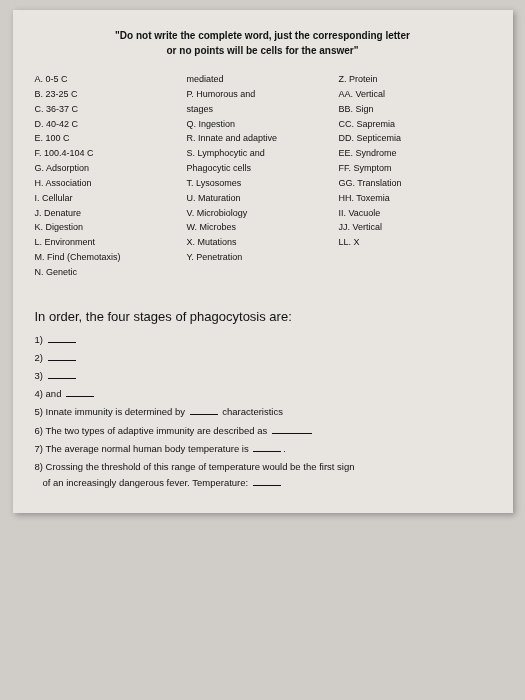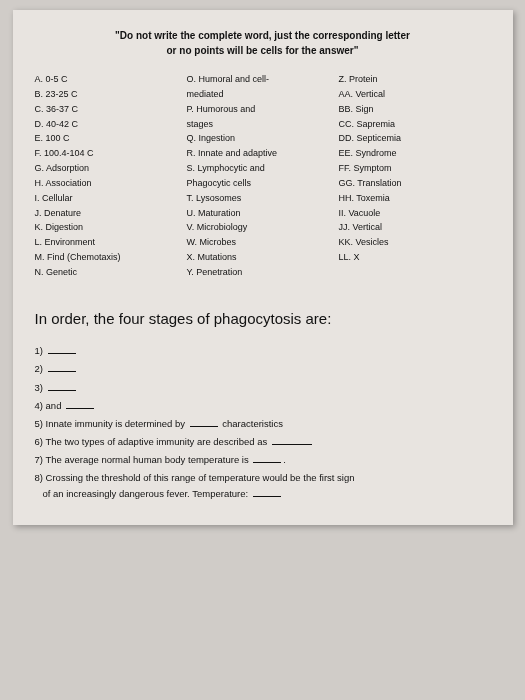--- a/index.html
+++ b/index.html
@@ -40,22 +40,22 @@
     }
     .col .item {
       white-space: nowrap;
     }
     .questions-section {
       font-size: 9.5px;
       color: #111;
       line-height: 1.7;
     }
     .questions-section .intro {
-      margin-bottom: 12px;
-      font-size: 15px;
+      margin-bottom: 4px;
+      font-size: 13px;
     }
     .questions-section .q {
       margin-bottom: 2px;
       line-height: 1.7;
     }
     .blank {
       display: inline-block;
       border-bottom: 1px solid #111;
       min-width: 28px;
       margin: 0 2px;
@@ -85,21 +85,20 @@
         <div class="item">G. Adsorption</div>
         <div class="item">H. Association</div>
         <div class="item">I. Cellular</div>
         <div class="item">J. Denature</div>
         <div class="item">K. Digestion</div>
         <div class="item">L. Environment</div>
         <div class="item">M. Find (Chemotaxis)</div>
         <div class="item">N. Genetic</div>
       </div>
     <div class="col" id="col2">
-        <div class="item">O. Humoral and cell-</div>
         <div class="item">  mediated</div>
         <div class="item">P. Humorous and</div>
         <div class="item">  stages</div>
         <div class="item">Q. Ingestion</div>
         <div class="item">R. Innate and adaptive</div>
         <div class="item">S. Lymphocytic and</div>
         <div class="item">  Phagocytic cells</div>
         <div class="item">T. Lysosomes</div>
         <div class="item">U. Maturation</div>
         <div class="item">V. Microbiology</div>
@@ -112,21 +111,20 @@
         <div class="item">AA. Vertical</div>
         <div class="item">BB. Sign</div>
         <div class="item">CC. Sapremia</div>
         <div class="item">DD. Septicemia</div>
         <div class="item">EE. Syndrome</div>
         <div class="item">FF. Symptom</div>
         <div class="item">GG. Translation</div>
         <div class="item">HH. Toxemia</div>
         <div class="item">II. Vacuole</div>
         <div class="item">JJ. Vertical</div>
-        <div class="item">KK. Vesicles</div>
         <div class="item">LL. X</div>
       </div>
   </div>
 
   <div class="questions-section">
     <div class="intro">In order, the four stages of phagocytosis are:</div>
 
     <div class="q">
       1) <span class="blank"></span>
     </div>

